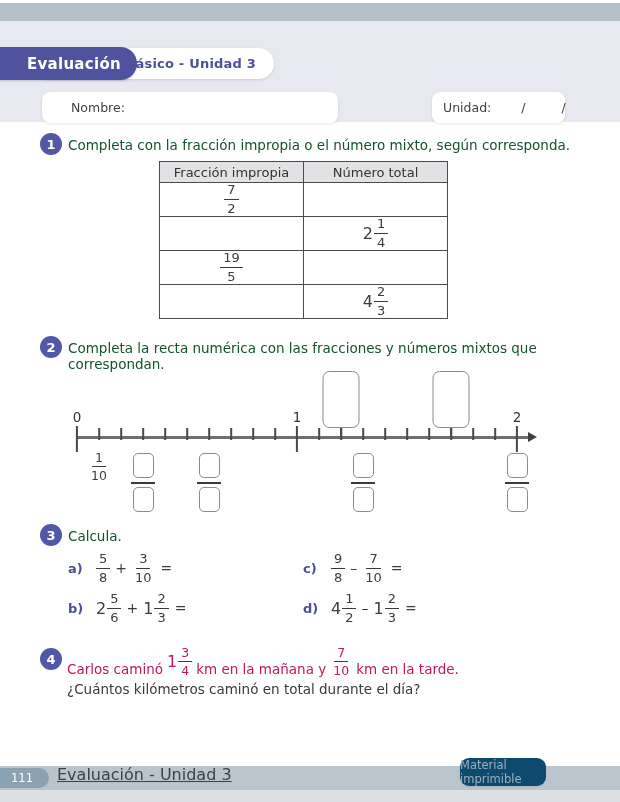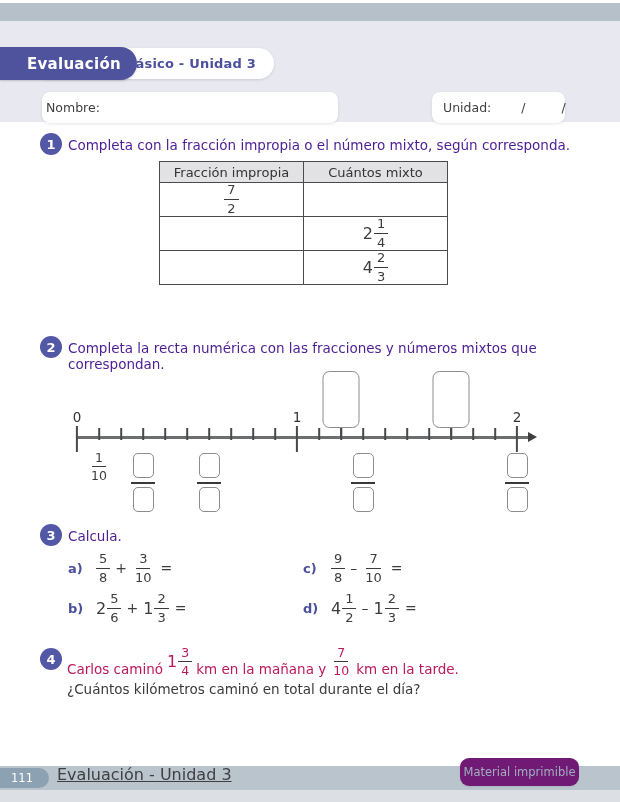--- a/index.html
+++ b/index.html
@@ -11,28 +11,28 @@
   .strip-gray { top:3px; left:0; width:620px; height:18px; background:#b6c0c9; }
   .header-band { top:21px; left:0; width:620px; height:101px; background:#e7e8f0; }
   .pill-back { position:absolute; left:34px; top:27px; width:240px; height:31px; background:#fff; border-radius:16px;
                box-shadow:0 1px 3px rgba(0,0,0,.12); display:flex; align-items:center; justify-content:flex-end; padding-right:18px; }
   .pill-sub { color:#4b4f9c; font-weight:bold; font-size:13px; letter-spacing:.2px; }
   .pill-eval { position:absolute; left:0; top:26px; width:137px; height:33px; background:#4f539e; border-radius:0 17px 17px 0;
                display:flex; align-items:center; justify-content:flex-end; padding-right:16px; box-shadow:0 1px 2px rgba(0,0,0,.18); }
   .pill-eval span { color:#fff; font-weight:bold; font-size:15px; letter-spacing:.3px; }
   .field { position:absolute; background:#fff; border-radius:8px; box-shadow:0 1px 3px rgba(0,0,0,.10);
            display:flex; align-items:center; font-size:12.5px; color:#3f3f41; }
-  .field-nombre { left:42px; top:71px; width:296px; height:31px; padding-left:4px; }
+  .field-nombre { left:42px; top:71px; width:296px; height:31px; padding-left:29px; }
   .field-fecha  { left:432px; top:71px; width:133px; height:31px; padding-left:11px; }
   .slash1 { margin-left:30px; } .slash2 { margin-left:36px; }
 
   
   .qnum { position:absolute; width:22px; height:22px; border-radius:50%; background:#5257a6; color:#fff;
           font-size:13px; font-weight:bold; display:flex; align-items:center; justify-content:center; }
-  .prompt { position:absolute; font-size:13.5px; color:#4c1d95; }
+  .prompt { position:absolute; font-size:13.5px; color:#14532d; }
 
   
   .frac { display:inline-flex; flex-direction:column; align-items:center; vertical-align:middle; line-height:1.05; font-size:13px; }
   .frac .num { padding:0 3px 2px; border-bottom:1.5px solid #3a3a3c; }
   .frac .den { padding:2px 3px 0; }
   .mixed { display:inline-flex; align-items:center; }
   .mixed .whole { font-size:16px; margin-right:1px; }
 
   
   table.q1 { position:absolute; left:159px; top:161px; border-collapse:collapse; }
@@ -69,21 +69,21 @@
   .q4-line1 .gap { margin:0 4px; }
   .q4-line2 { position:absolute; left:67px; top:681px; font-size:13.5px; color:#3a3a3c; }
   .q4-line1 .frac { font-size:12.5px; }
 
   
   .footer-band { top:766px; left:0; width:620px; height:24px; background:#bac4cd; }
   .page-pill { position:absolute; left:0; top:768px; width:49px; height:20px; background:#8ca1b1; border-radius:0 11px 11px 0;
                color:#fff; font-size:11.5px; display:flex; align-items:center; justify-content:center; padding-right:5px; }
   .footer-label { position:absolute; left:57px; top:766px; height:16px; display:flex; align-items:center;
                   font-size:16px; color:#3e4044;text-decoration:underline; }
-  .imprimible { position:absolute; left:460px; top:758px; width:119px; height:28px; background:#701a75; border-radius:9px;
+  .imprimible { position:absolute; left:460px; top:758px; width:86px; height:28px; background:#0c4a6e; border-radius:9px;
                 display:flex; align-items:center; justify-content:center; font-size:11.5px; color:#9fafbd;
                 box-shadow:0 1px 2px rgba(0,0,0,.08); }
   .bottom-strip { top:790px; left:0; width:620px; height:12px; background:#dce0e5; }
 </style>
 </head>
 <body>
 
 <div class="abs strip-gray"></div>
 
 <div class="abs header-band">
@@ -103,21 +103,21 @@
   </div>
 </div>
 
 <div class="qnum" style="left:40px; top:133px;">1</div>
 <div class="prompt" style="left:68px; top:137px;">Completa con la fracción impropia o el número mixto, según corresponda.</div>
 
 <table class="q1">
   <tbody>
       <tr>
     <th>Fracción impropia</th>
-    <th>Cuántos mixto</th>
+    <th>Número total</th>
   </tr>
   <tr>
     <td>
       <span class="frac">
         <span class="num">7</span>
         <span class="den">2</span>
       </span>
     </td>
     <td></td>
   </tr>
@@ -125,20 +125,29 @@
     <td></td>
     <td>
       <span class="mixed">
         <span class="whole">2</span>
         <span class="frac">
           <span class="num">1</span>
           <span class="den">4</span>
         </span>
       </span>
     </td>
+  </tr>
+  <tr>
+    <td>
+      <span class="frac">
+        <span class="num">19</span>
+        <span class="den">5</span>
+      </span>
+    </td>
+    <td></td>
   </tr>
   <tr>
     <td></td>
     <td>
       <span class="mixed">
         <span class="whole">4</span>
         <span class="frac">
           <span class="num">2</span>
           <span class="den">3</span>
         </span>

